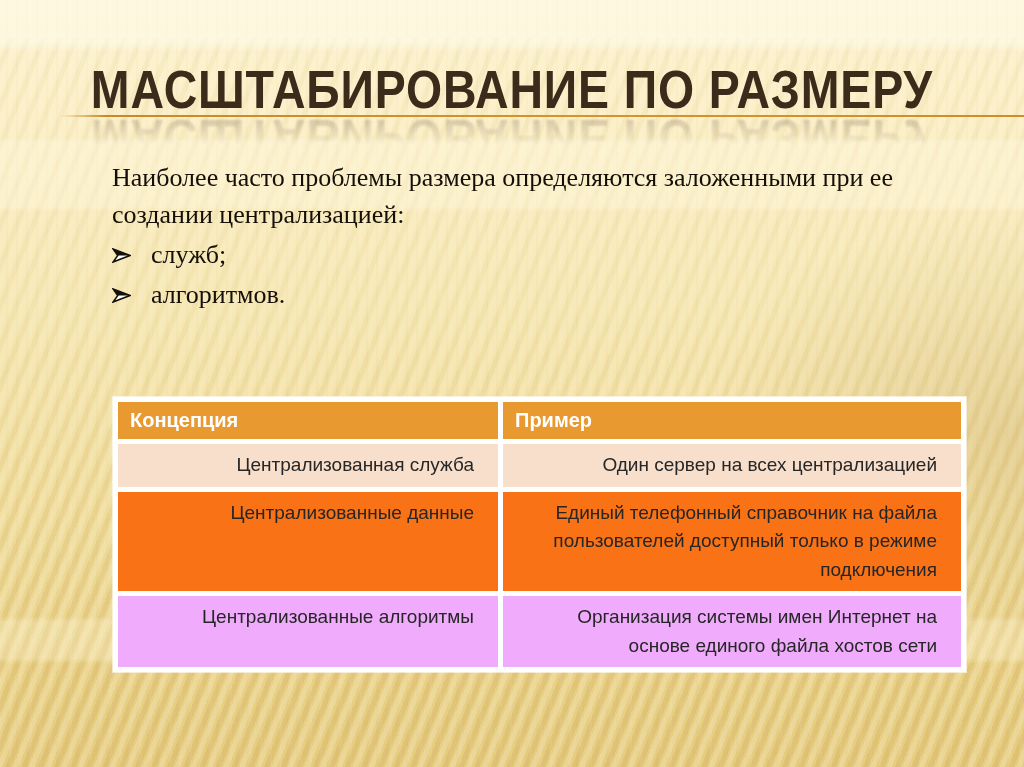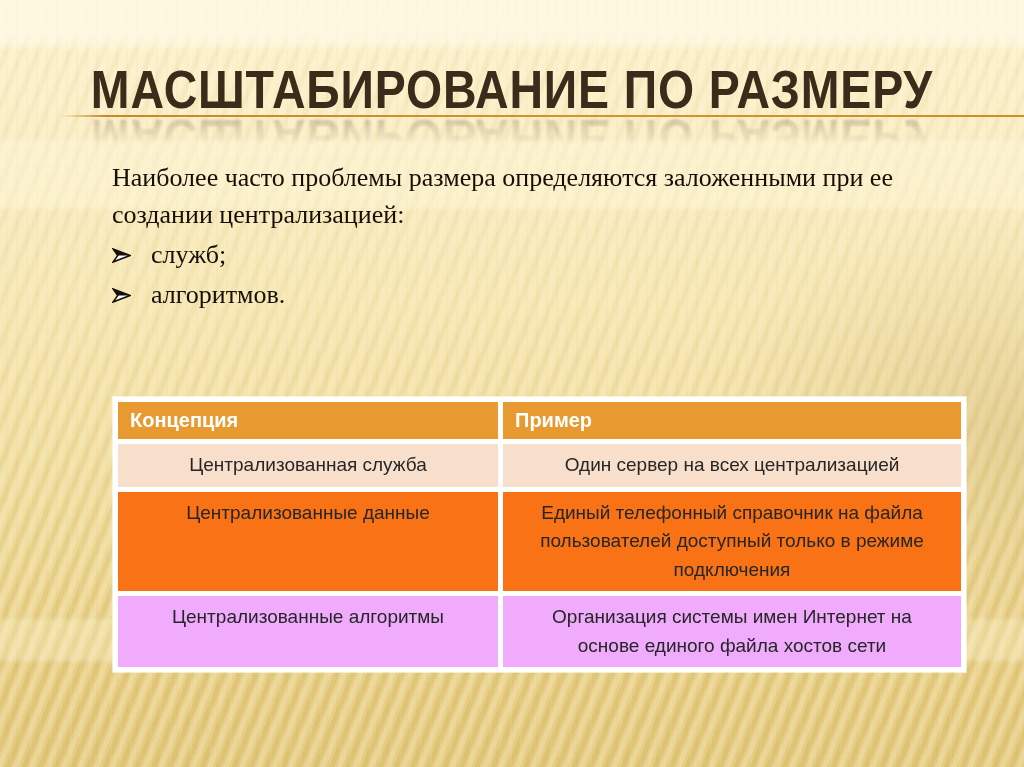--- a/index.html
+++ b/index.html
@@ -73,21 +73,21 @@
   }
   table.concept{
     width:100%;border-collapse:separate;border-spacing:5px;
     font-family:"Liberation Sans",sans-serif;font-size:19px;color:#262626;
   }
   table.concept th{
     background:#E8992F;color:#FFFFFF;font-weight:700;text-align:left;
     padding:7px 12px;font-size:20px;
   }
   table.concept td{
-    padding:7px 24px;line-height:1.5;vertical-align:top;text-align:center;
+    padding:7px 24px;line-height:1.5;vertical-align:top;text-align:right;
   }
   table.concept .col-concept{width:356px;}
   tr.row-0 td{background:#F8DFCB;}
   tr.row-1 td{background:#f97316;}
   tr.row-2 td{background:#f0abfc;}
 </style>
 </head>
 <body>
 
 <div class="bg-base"></div>

